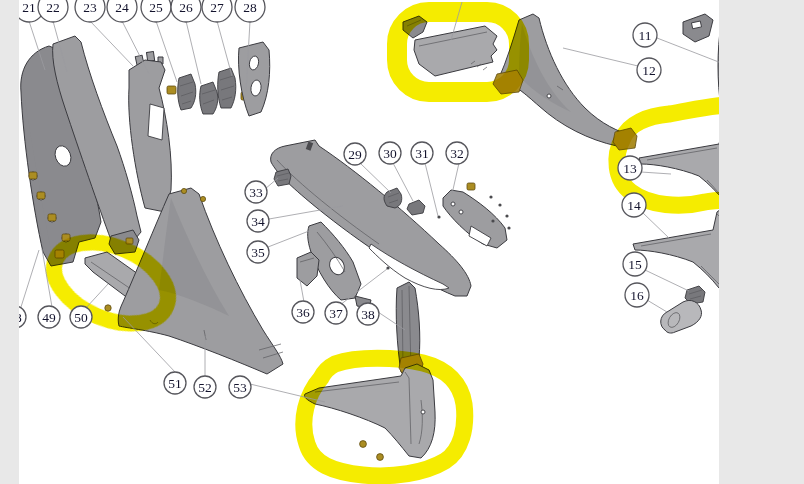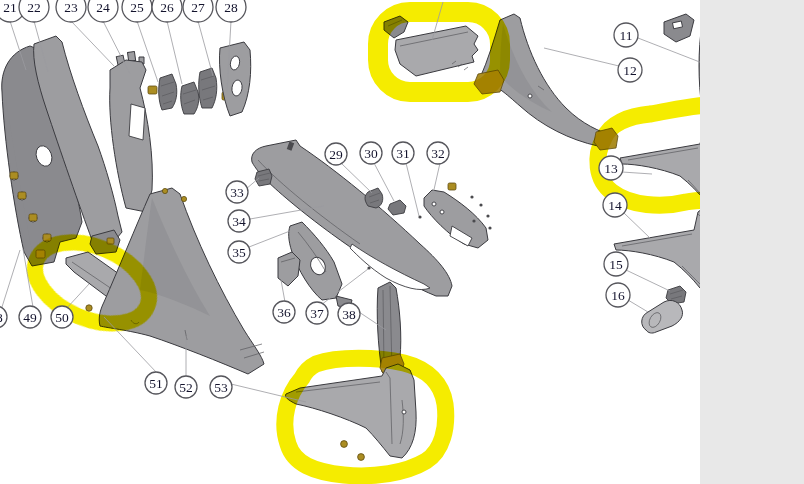--- a/index.html
+++ b/index.html
@@ -3,21 +3,21 @@
 <meta charset="utf-8">
 <style>
   :root{
     --part-fill:#9d9da0; --part-light:#a9a9ac; --part-lighter:#b8b8bb; --part-dark:#8a8a8e;
     --part-outline:#3b3b40; --gold:#ab8d22; --gold-outline:#5f4d12; --yellow:#f5ec00;
     --leader:#9a9aa0; --callout-fill:#ffffff; --callout-stroke:#56565c; --callout-text:#13132d;
     --bg:#ffffff;
   }
   html,body{margin:0;padding:0;}
   body{background:#e8e8e8;font-family:"Liberation Sans",sans-serif;}
-  .stage{position:relative;width:700px;height:484px;background:var(--bg);overflow:hidden;}
+  .stage{position:relative;width:700px;height:484px;background:var(--bg);overflow:hidden;margin-left:19px;}
   svg{position:absolute;left:0;top:0;}
   .part{fill:var(--part-fill);stroke:var(--part-outline);stroke-width:1;stroke-linejoin:round;}
   .part-light{fill:var(--part-light);}
   .part-lighter{fill:var(--part-lighter);}
   .part-dark{fill:var(--part-dark);}
   .clip{fill:#78787c;stroke:var(--part-outline);stroke-width:0.9;stroke-linejoin:round;}
   .gold{fill:var(--gold);stroke:var(--gold-outline);stroke-width:0.8;stroke-linejoin:round;}
   .hole{fill:#fff;stroke:var(--part-outline);stroke-width:0.9;}
   .detail{fill:none;stroke:#5a5a5e;stroke-width:0.7;}
   .shade{fill:var(--part-dark);opacity:0.5;stroke:none;}

